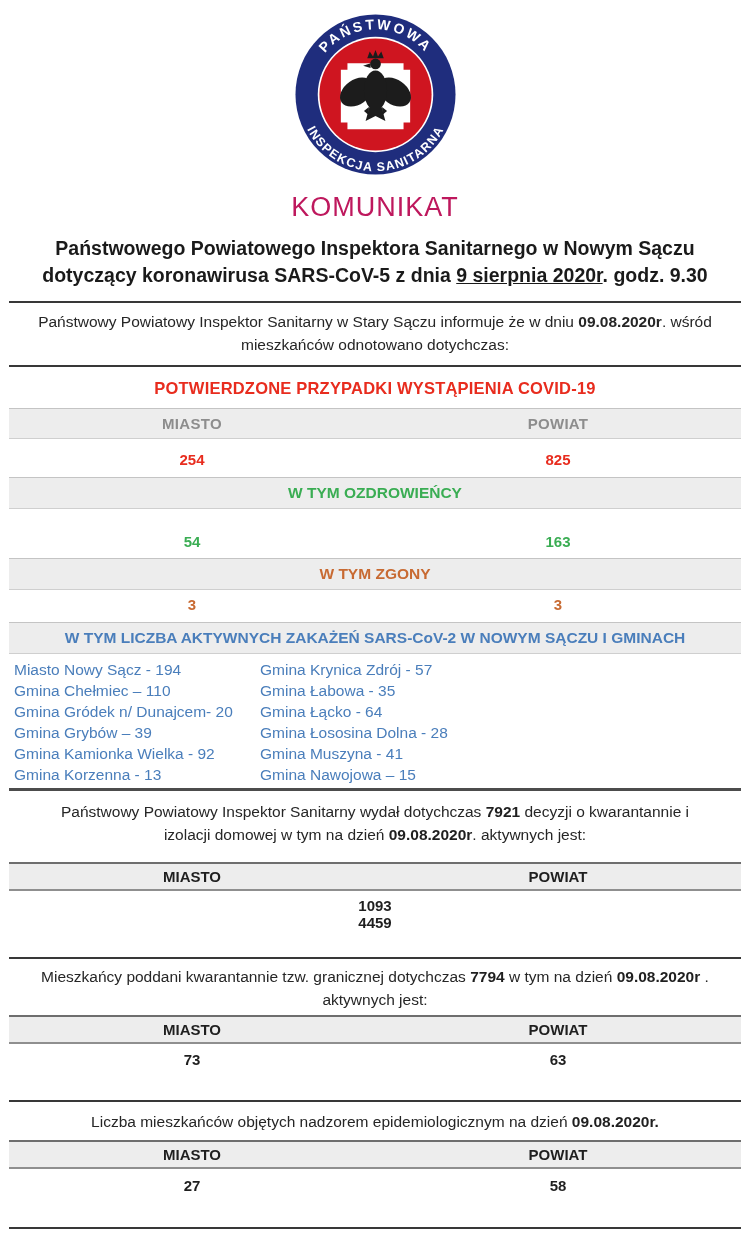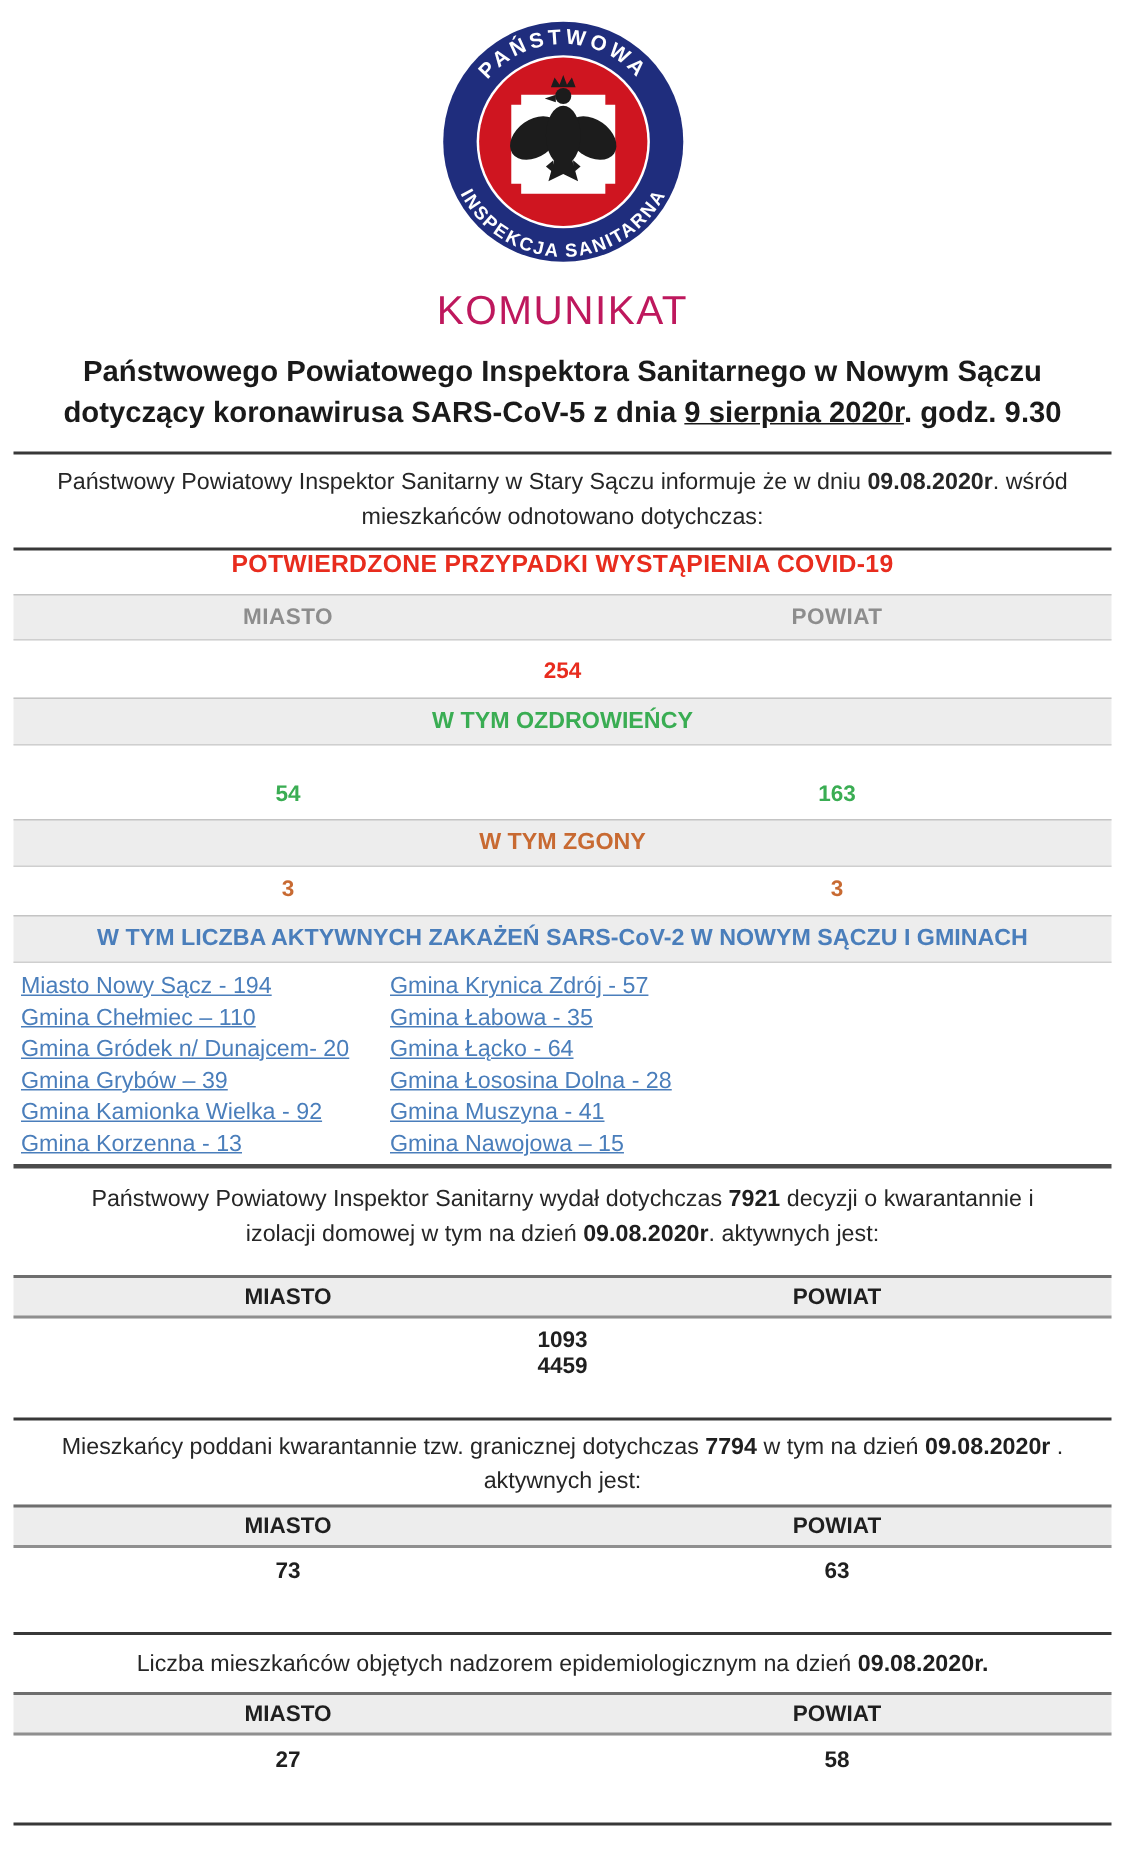--- a/index.html
+++ b/index.html
@@ -8,40 +8,40 @@
     font-family:"Liberation Sans",sans-serif;color:#262626;
   }
   .logo-wrap{padding-top:12px;text-align:center;height:168px;}
   .title{margin:12px 0 0;font-size:27px;font-weight:400;letter-spacing:1px;color:#be185d;text-align:center;}
   .subtitle{margin:12px 26px 0;font-size:19.5px;font-weight:bold;line-height:27px;text-align:center;color:#1a1a1a;}
   .subtitle .udate{text-decoration:underline;}
   .rule{height:2px;background:#383838;margin:0 9px;}
   .rule.thick{height:3px;background:#4c4c4c;}
   .rule.m12{margin-top:12px;}
   .intro{margin:0 9px;padding:8px 20px 9px;font-size:15.5px;line-height:22.5px;text-align:center;}
-  .covid-head{margin-top:0;color:#e82c1e;font-weight:bold;font-size:16.5px;text-align:center;letter-spacing:.2px;}
+  .covid-head{margin-top:12px;color:#e82c1e;font-weight:bold;font-size:16.5px;text-align:center;letter-spacing:.2px;}
   .bar{display:flex;align-items:center;background:#ededed;margin:0 9px;
        border-top:1px solid #c4c4c4;border-bottom:1px solid #cfcfcf;}
   .bar .cell{flex:1;text-align:center;}
   .bar.single{justify-content:center;}
   .bar.strong{border-top:2px solid #6e6e6e;border-bottom:2px solid #8f8f8f;}
   .pad6{padding:6px 0;}
   .gray-head{color:#8d8d8d;font-weight:bold;font-size:15px;letter-spacing:.3px;}
   .dark-head{color:#1f1f1f;font-weight:bold;font-size:15px;}
   .green-head{color:#3aad53;font-weight:bold;font-size:15.5px;}
   .orange-head{color:#c86a32;font-weight:bold;font-size:15.5px;}
   .blue-head{color:#4a7ebb;font-weight:bold;font-size:15.5px;}
   .vals{display:flex;margin:0 9px;}
   .vals .cell{flex:1;text-align:center;font-weight:bold;font-size:15px;}
   .vals.red .cell{color:#e82c1e;}
   .vals.green .cell{color:#3aad53;}
   .vals.orange .cell{color:#c86a32;}
   .vals.dark .cell{color:#1f1f1f;}
   .gminas{display:grid;grid-template-columns:246px 244px 1fr;margin:0 9px 0 0;
-          padding:5px 0 0 14px;color:#4a7ebb;font-size:15.5px;line-height:21px;text-decoration:underline;}
+          padding:5px 0 0 14px;color:#4a7ebb;font-size:15.5px;line-height:21px;}
   .gminas .item{white-space:nowrap;}
   .para{font-size:15.5px;line-height:22.5px;text-align:center;}
   .para b{color:#1f1f1f;}
   .footer{margin-top:9px;font-size:16px;line-height:21.5px;text-align:center;white-space:pre-wrap;}
 </style>
 </head>
 <body>
 
 <div class="logo-wrap">
   <svg width="165" height="165" viewBox="0 0 200 200">
@@ -84,20 +84,21 @@
 <div class="rule"></div>
 
 <div class="covid-head">POTWIERDZONE PRZYPADKI WYSTĄPIENIA COVID-19</div>
 
 <div class="bar pad6" style="margin-top:10px;">
   <div class="cell gray-head">MIASTO</div>
   <div class="cell gray-head">POWIAT</div>
 </div>
 <div class="vals red" style="padding:12px 0 9px;">
   <div class="cell">254</div>
+  <div class="cell">825</div>
 </div>
 
 <div class="bar single pad6">
   <div class="green-head">W TYM OZDROWIEŃCY</div>
 </div>
 <div class="vals green" style="padding:24px 0 8px;">
   <div class="cell">54</div>
   <div class="cell">163</div>
 </div>
 

